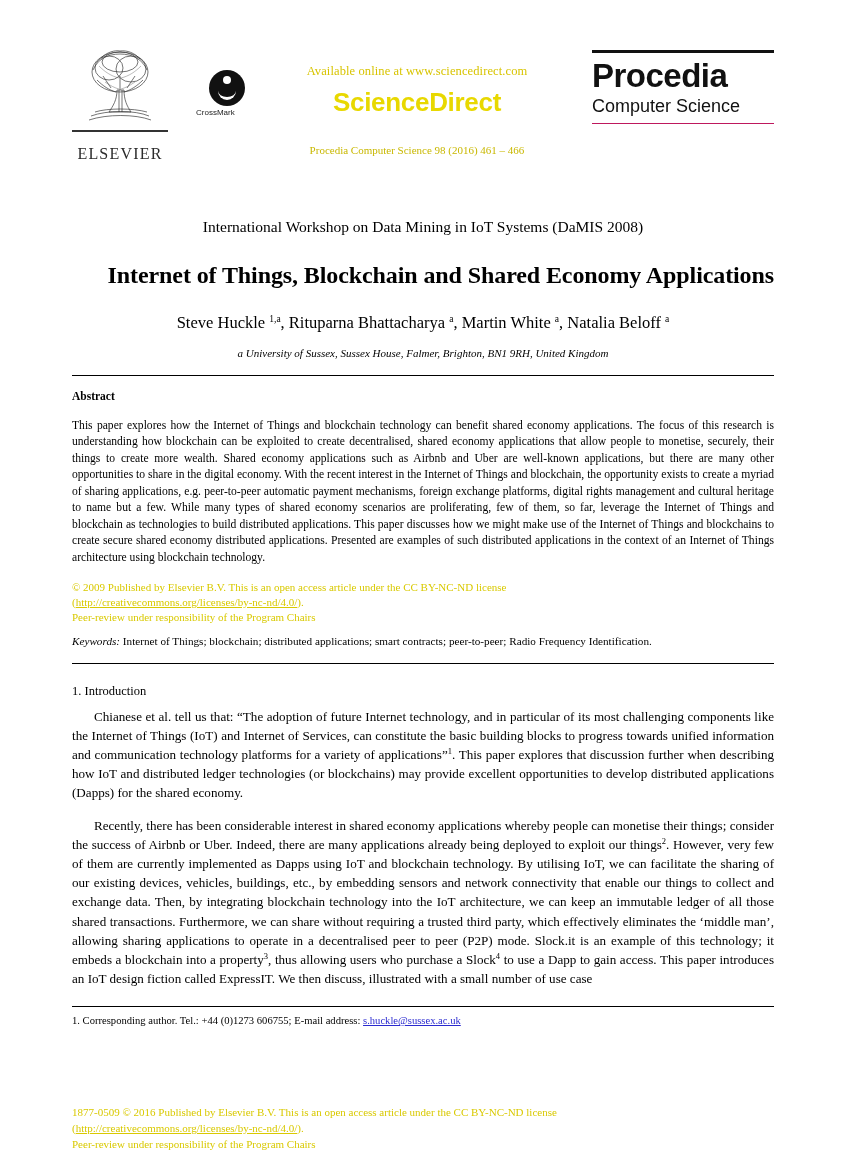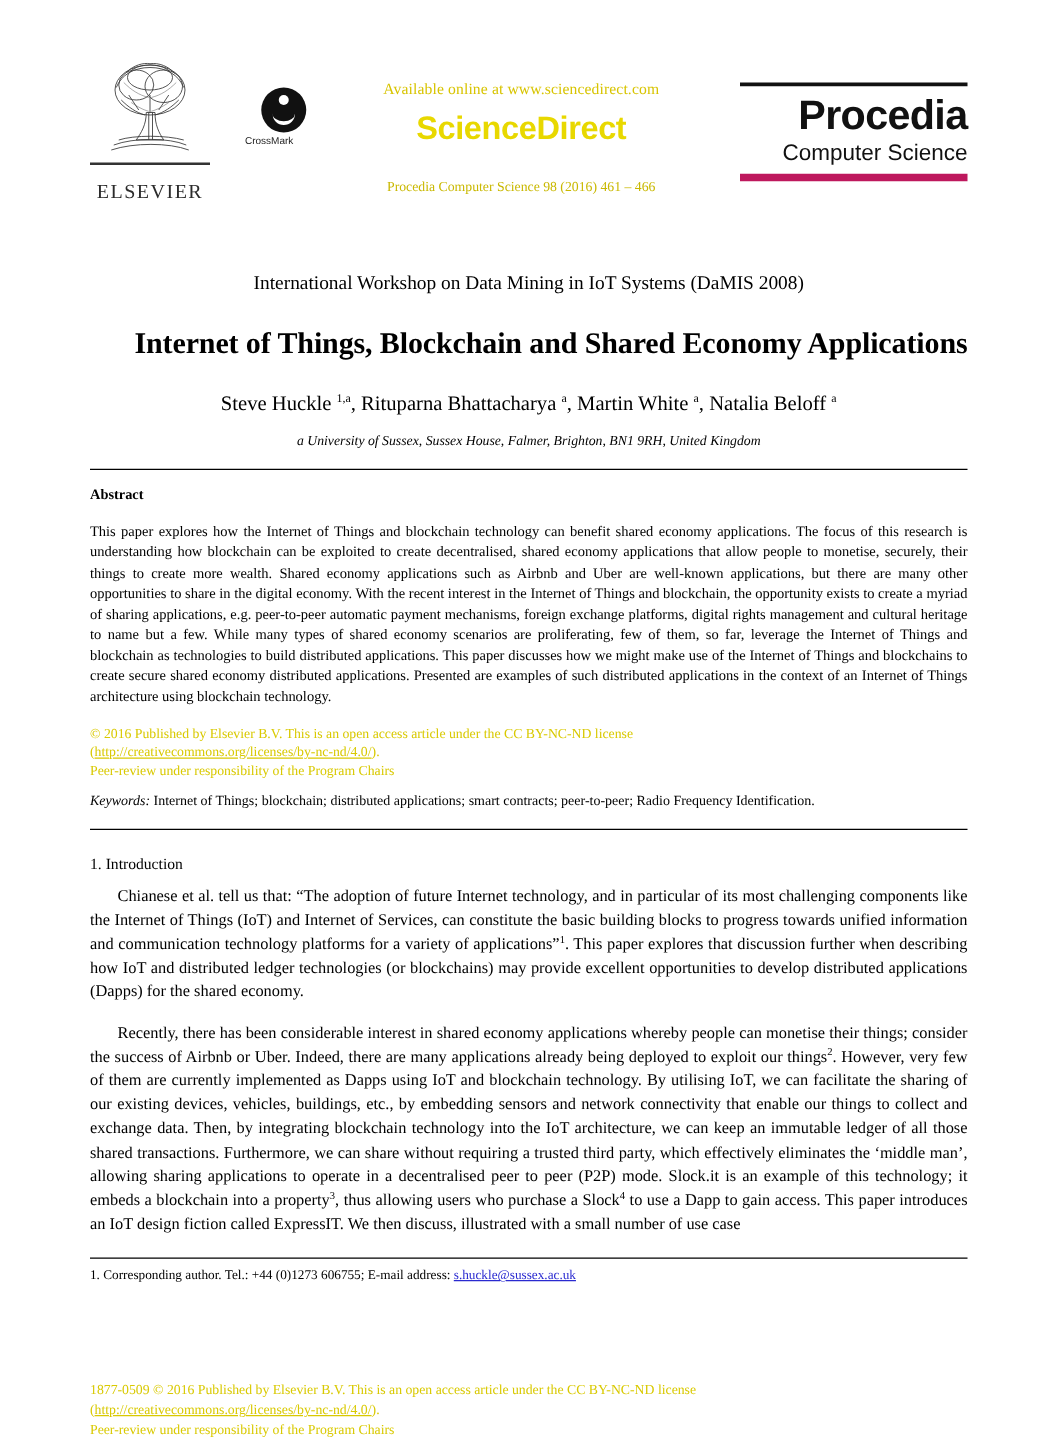--- a/index.html
+++ b/index.html
@@ -121,25 +121,25 @@
   .sd-cite {
     margin-top: 26px;
     font-family: "Liberation Serif", serif;
     font-size: 11px;
     color: #c9b800;
   }
 
   .procedia {
     position: absolute;
     right: 0;
-    top: 24px;
+    top: 8px;
     width: 182px;
-    text-align: right;
+    text-align: left;
     border-top: 3px solid #111;
-    border-bottom: 6px solid #be185d;
+    border-bottom: 1px solid #be185d;
     padding: 6px 0 6px 0;
   }
   .procedia-name {
     font-family: "Liberation Sans", sans-serif;
     font-size: 33px;
     font-weight: bold;
     letter-spacing: -0.5px;
     color: #111;
     line-height: 1.05;
   }
@@ -310,21 +310,21 @@
   <div class="authors">Steve Huckle <sup>1,a</sup>, Rituparna Bhattacharya <sup>a</sup>, Martin White <sup>a</sup>, Natalia Beloff <sup>a</sup></div>
 
   <div class="affiliation">a University of Sussex, Sussex House, Falmer, Brighton, BN1 9RH, United Kingdom</div>
 
   <hr class="rule">
 
   <div class="abstract-head">Abstract</div>
   <div class="abstract-body">This paper explores how the Internet of Things and blockchain technology can benefit shared economy applications. The focus of this research is understanding how blockchain can be exploited to create decentralised, shared economy applications that allow people to monetise, securely, their things to create more wealth. Shared economy applications such as Airbnb and Uber are well-known applications, but there are many other opportunities to share in the digital economy. With the recent interest in the Internet of Things and blockchain, the opportunity exists to create a myriad of sharing applications, e.g. peer-to-peer automatic payment mechanisms, foreign exchange platforms, digital rights management and cultural heritage to name but a few. While many types of shared economy scenarios are proliferating, few of them, so far, leverage the Internet of Things and blockchain as technologies to build distributed applications. This paper discusses how we might make use of the Internet of Things and blockchains to create secure shared economy distributed applications. Presented are examples of such distributed applications in the context of an Internet of Things architecture using blockchain technology.</div>
 
   <div class="license">
-    <div>© 2016 Published by Elsevier B.V. This is an open access article under the CC BY-NC-ND license</div>
+    <div>© 2009 Published by Elsevier B.V. This is an open access article under the CC BY-NC-ND license</div>
     <div><span>(</span><a class="link-u" href="#">http://creativecommons.org/licenses/by-nc-nd/4.0/</a><span>).</span></div>
     <div>Peer-review under responsibility of the Program Chairs</div>
   </div>
 
   <div class="keywords">
     <i>Keywords:</i>
     <span>Internet of Things; blockchain; distributed applications; smart contracts; peer-to-peer; Radio Frequency Identification.</span>
   </div>
 
   <hr class="rule">

